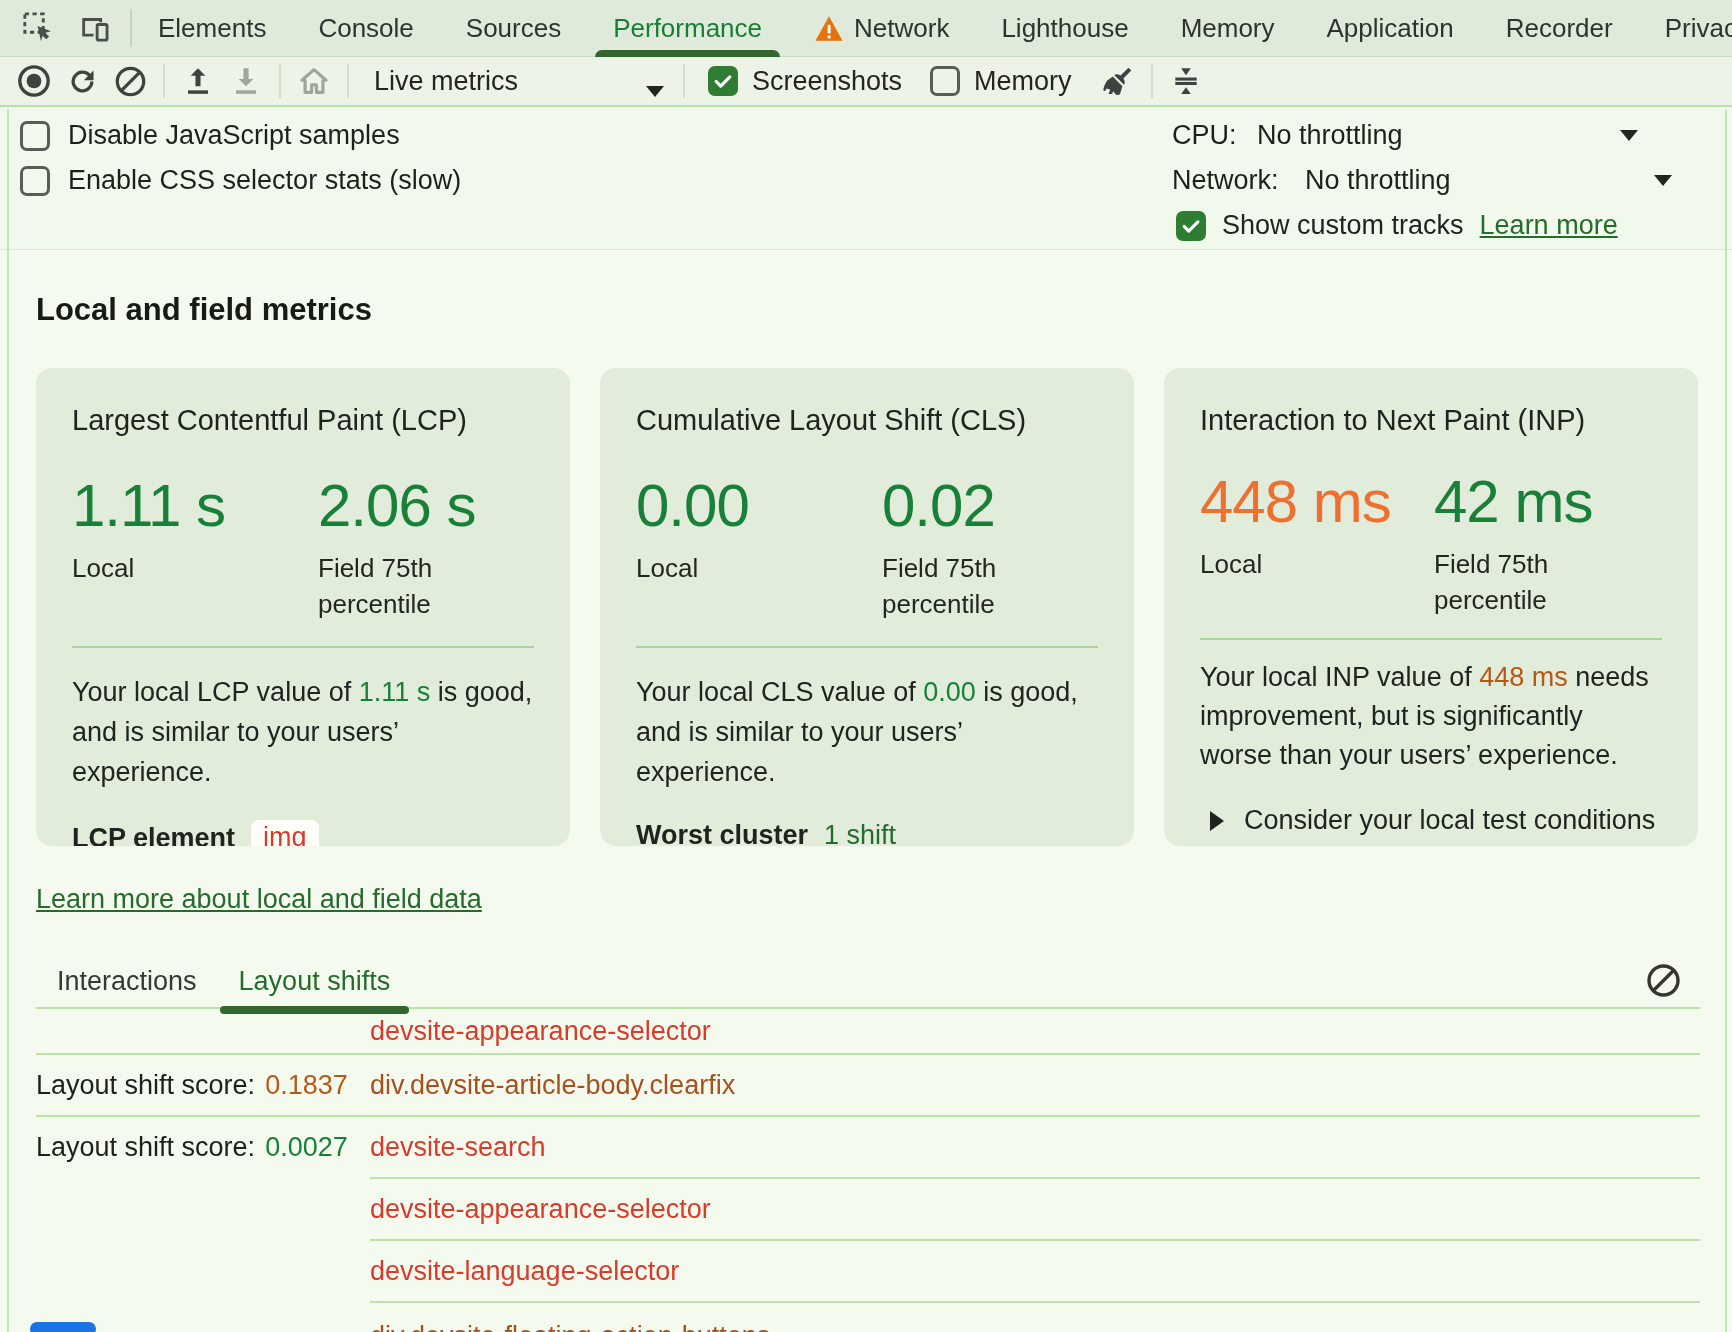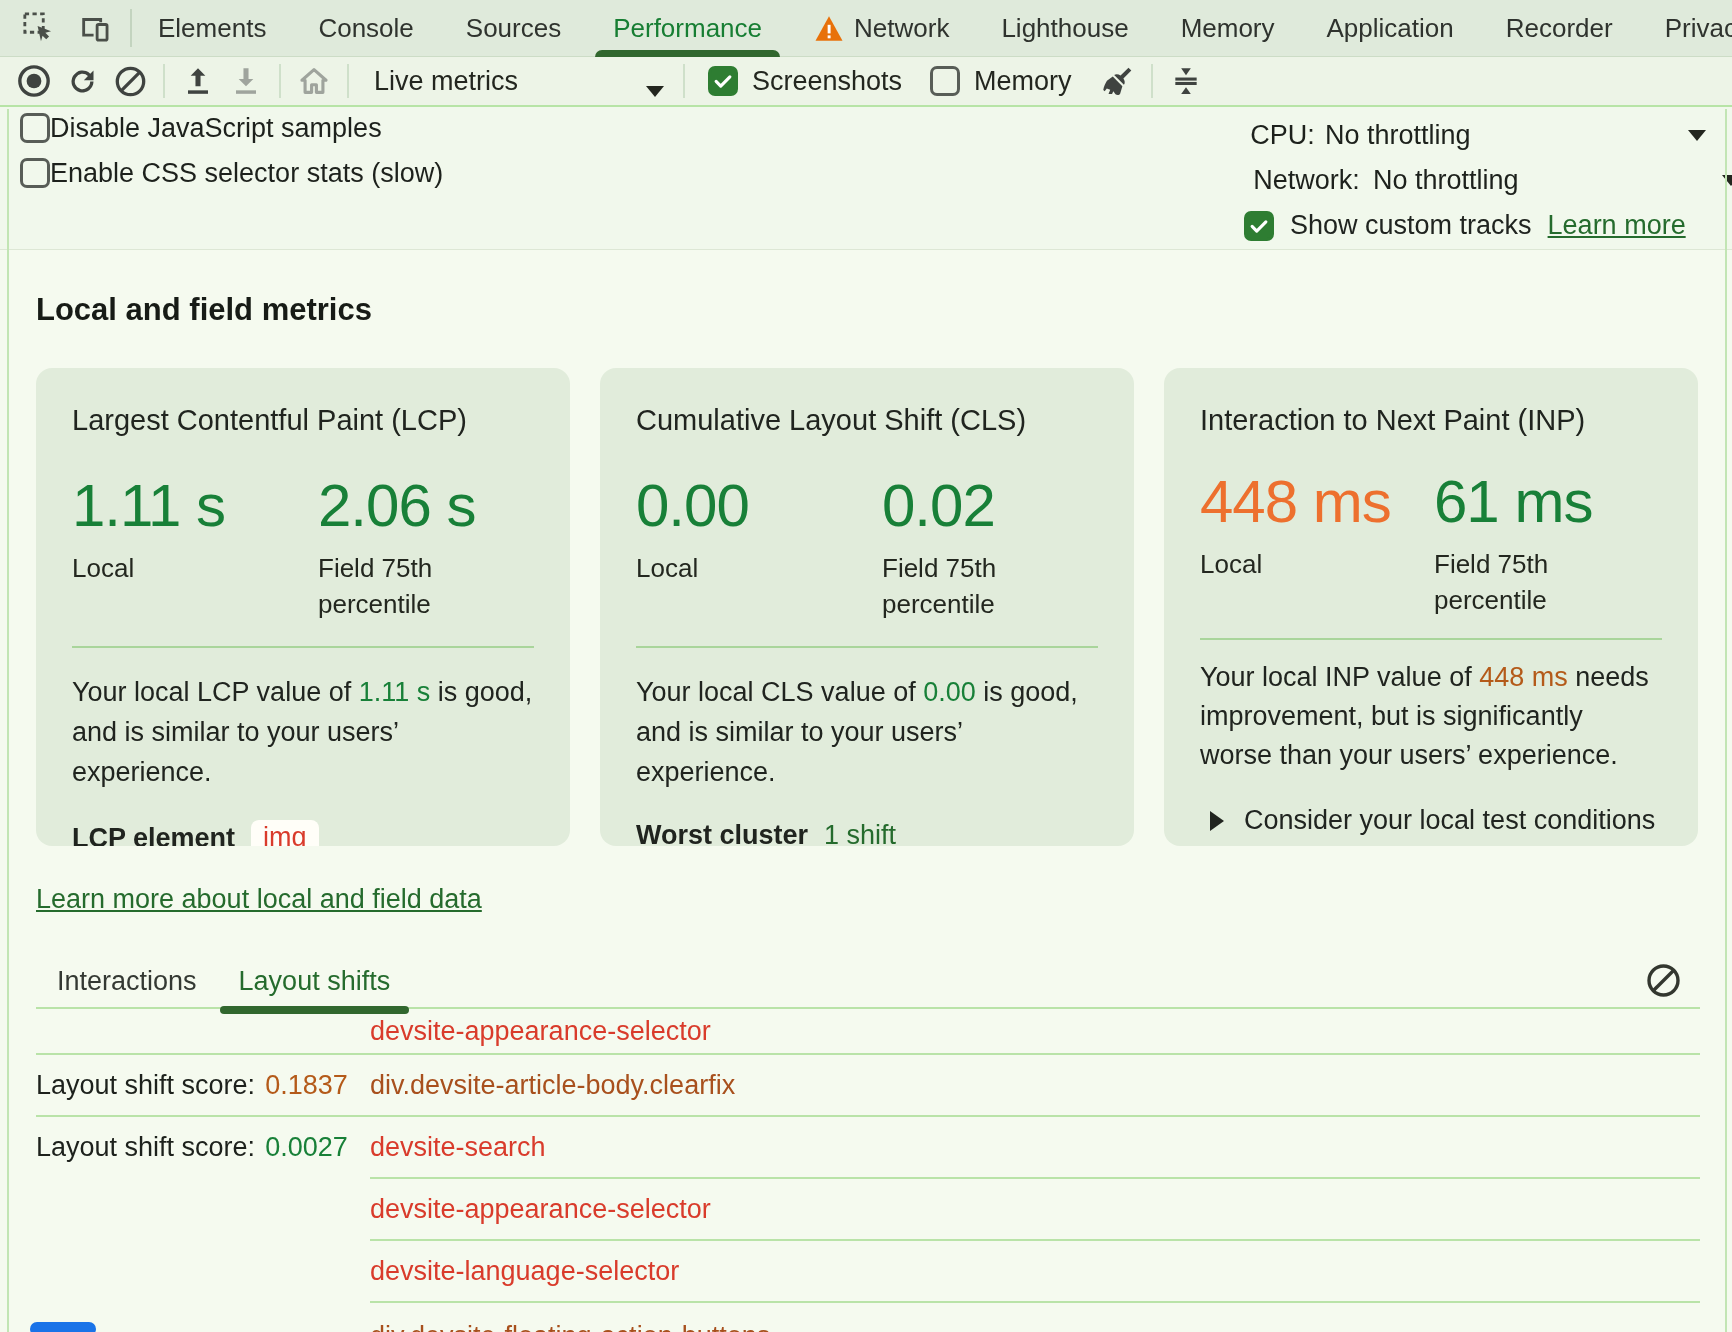--- a/index.html
+++ b/index.html
@@ -34,22 +34,22 @@
   .caret { width:0; height:0; border-left:9px solid transparent; border-right:9px solid transparent;
     border-top:11px solid #23261f; }
   .cb-row { display:flex; align-items:center; gap:14px; margin:0 14px; font-size:27px; color:#23261f; }
   .cb { width:30px; height:30px; border:3px solid #585d57; border-radius:7px; background:transparent;
     display:flex; align-items:center; justify-content:center; flex:none; }
   .cb.checked { background:var(--checkbox_green); border-color:var(--checkbox_green); }
   
   .settings { position:relative; height:143px; background:var(--settings_bg);
     border-bottom:1px solid #dde7d5; }
   .settings-left { padding:6px 0 0 20px; }
-  .set-row { display:flex; align-items:flex-start; height:45px; font-size:27px; color:#1d211c; }
-  .settings-right { position:absolute; left:1240px; top:6px; width:492px;text-align:center; }
+  .set-row { display:flex; align-items:center; gap:18px; height:45px; font-size:27px; color:#1d211c; }
+  .settings-right { position:absolute; left:1172px; top:6px; width:492px; }
   .throttle-row { position:relative; display:flex; align-items:center; height:45px; font-size:27px; color:#1d211c; }
   .throttle-label-cpu { width:85px; }
   .throttle-label-net { width:133px; }
   .throttle-row .caret { position:absolute; }
   .tracks-row { display:flex; align-items:center; gap:16px; height:45px; font-size:27px; }
   a.green-link { color:var(--link); text-decoration:underline; cursor:pointer; }
   
   .content { position:relative; padding:0 0 0 36px; }
   .edge-line { position:absolute; top:109px; bottom:0; width:2px; background:#c2e5b4; z-index:9; }
   .edge-left { left:7px; } .edge-right { left:1725px; }
@@ -338,21 +338,21 @@
       </div>
 
       <div class="card">
         <div class="card-title">Interaction to Next Paint (INP)</div>
         <div class="vals" style="margin-top:30px;">
           <div class="val-col" style="width:234px;">
             <div class="val orange">448 ms</div>
             <div class="val-label">Local</div>
           </div>
           <div class="val-col field">
-            <div class="val green">61 ms</div>
+            <div class="val green">42 ms</div>
             <div class="val-label">Field 75th percentile</div>
           </div>
         </div>
         <hr class="card-div" style="margin-top:20px;">
         <div class="card-body" style="margin-top:18px; line-height:39px;">
           <span>Your local INP value of </span><span class="inline-orange">448 ms</span><span> needs improvement, but is significantly worse than your users’ experience.</span>
         </div>
         <div class="disclosure">
           <span class="tri-right"></span>
           <span>Consider your local test conditions</span>

